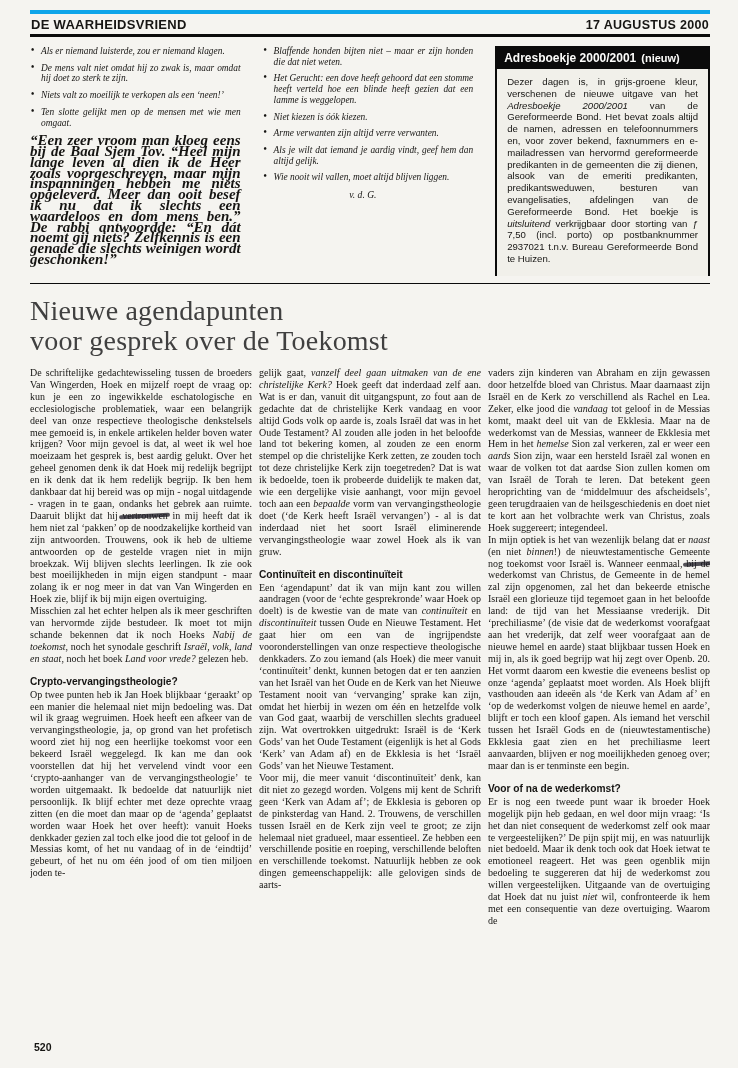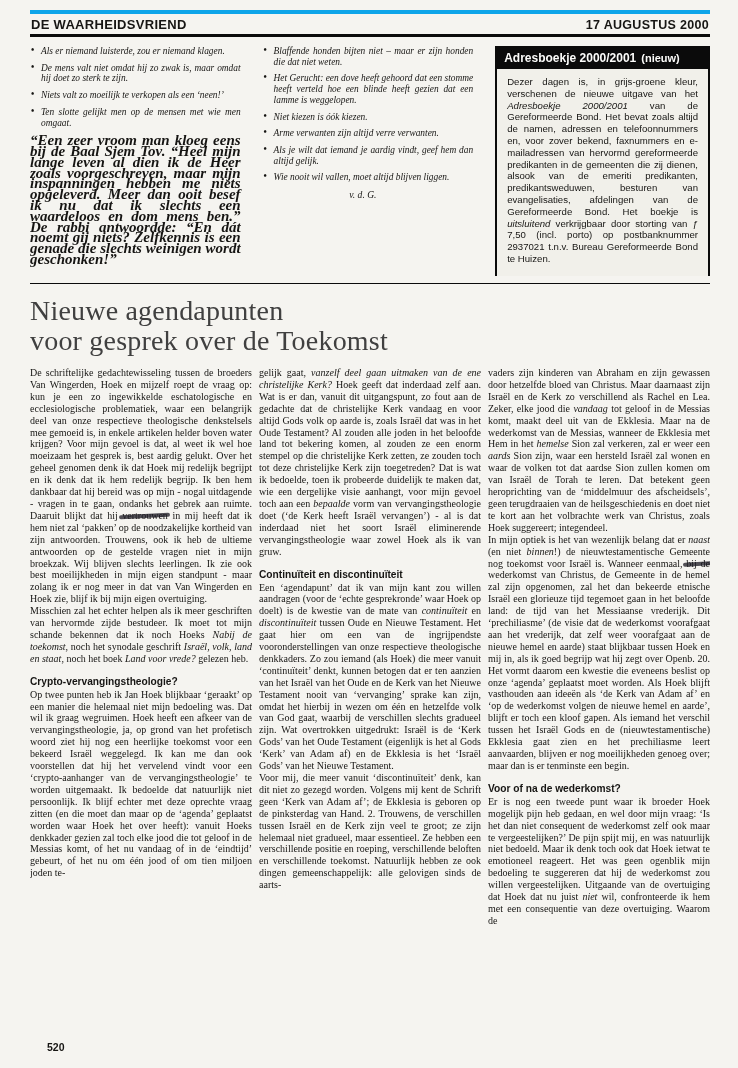--- a/index.html
+++ b/index.html
@@ -40,21 +40,21 @@
 
   
   .article-columns{display:grid;grid-template-columns:1fr 1fr 1fr;column-gap:7px;margin:11px 28px 0 30px;height:676px;overflow:hidden;}
   .body-col{overflow:hidden;}
   .body-para{margin:0;font-size:10px;line-height:11.9px;text-align:justify;hyphens:auto;}
   .subhead{font-family:"Liberation Sans",sans-serif;font-weight:bold;font-size:10.2px;margin:11px 0 2px;}
 
   .pen-mark{position:relative;}
   .pen-mark::after{content:"";position:absolute;left:-3px;right:-2px;top:40%;height:3.5px;background:rgba(25,24,34,.75);transform:rotate(-3deg);border-radius:3px;}
 
-  .page-number{position:absolute;left:47px;bottom:15px;font-family:"Liberation Sans",sans-serif;font-weight:bold;font-size:10.5px;}
+  .page-number{position:absolute;left:34px;bottom:15px;font-family:"Liberation Sans",sans-serif;font-weight:bold;font-size:10.5px;}
 </style>
 </head>
 <body>
 
 <div class="page">
 
   <header class="masthead">
     <div class="masthead-inner">
       <span class="pub-name">DE WAARHEIDSVRIEND</span>
       <span class="pub-date">17 AUGUSTUS 2000</span>

